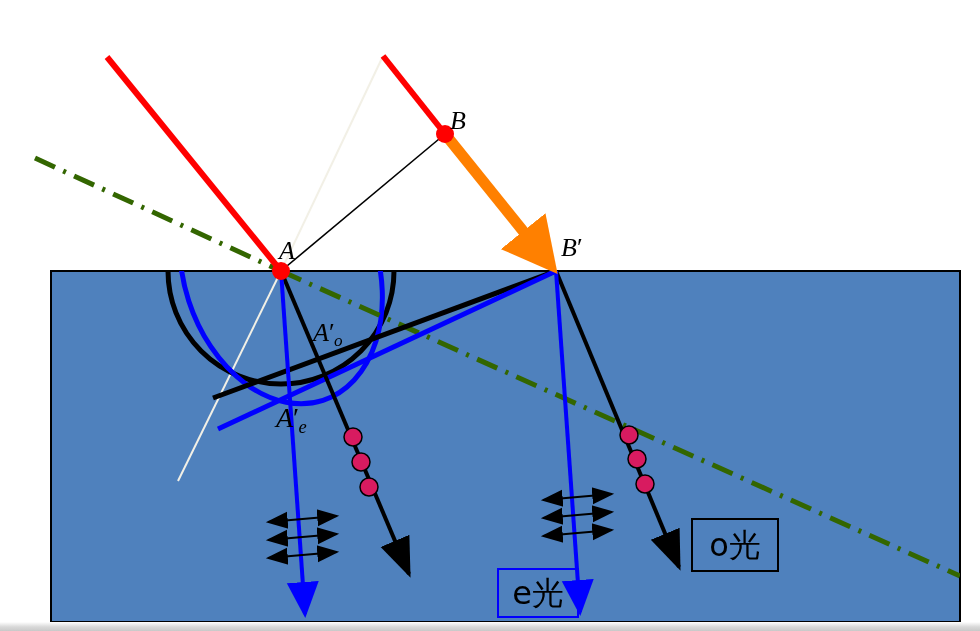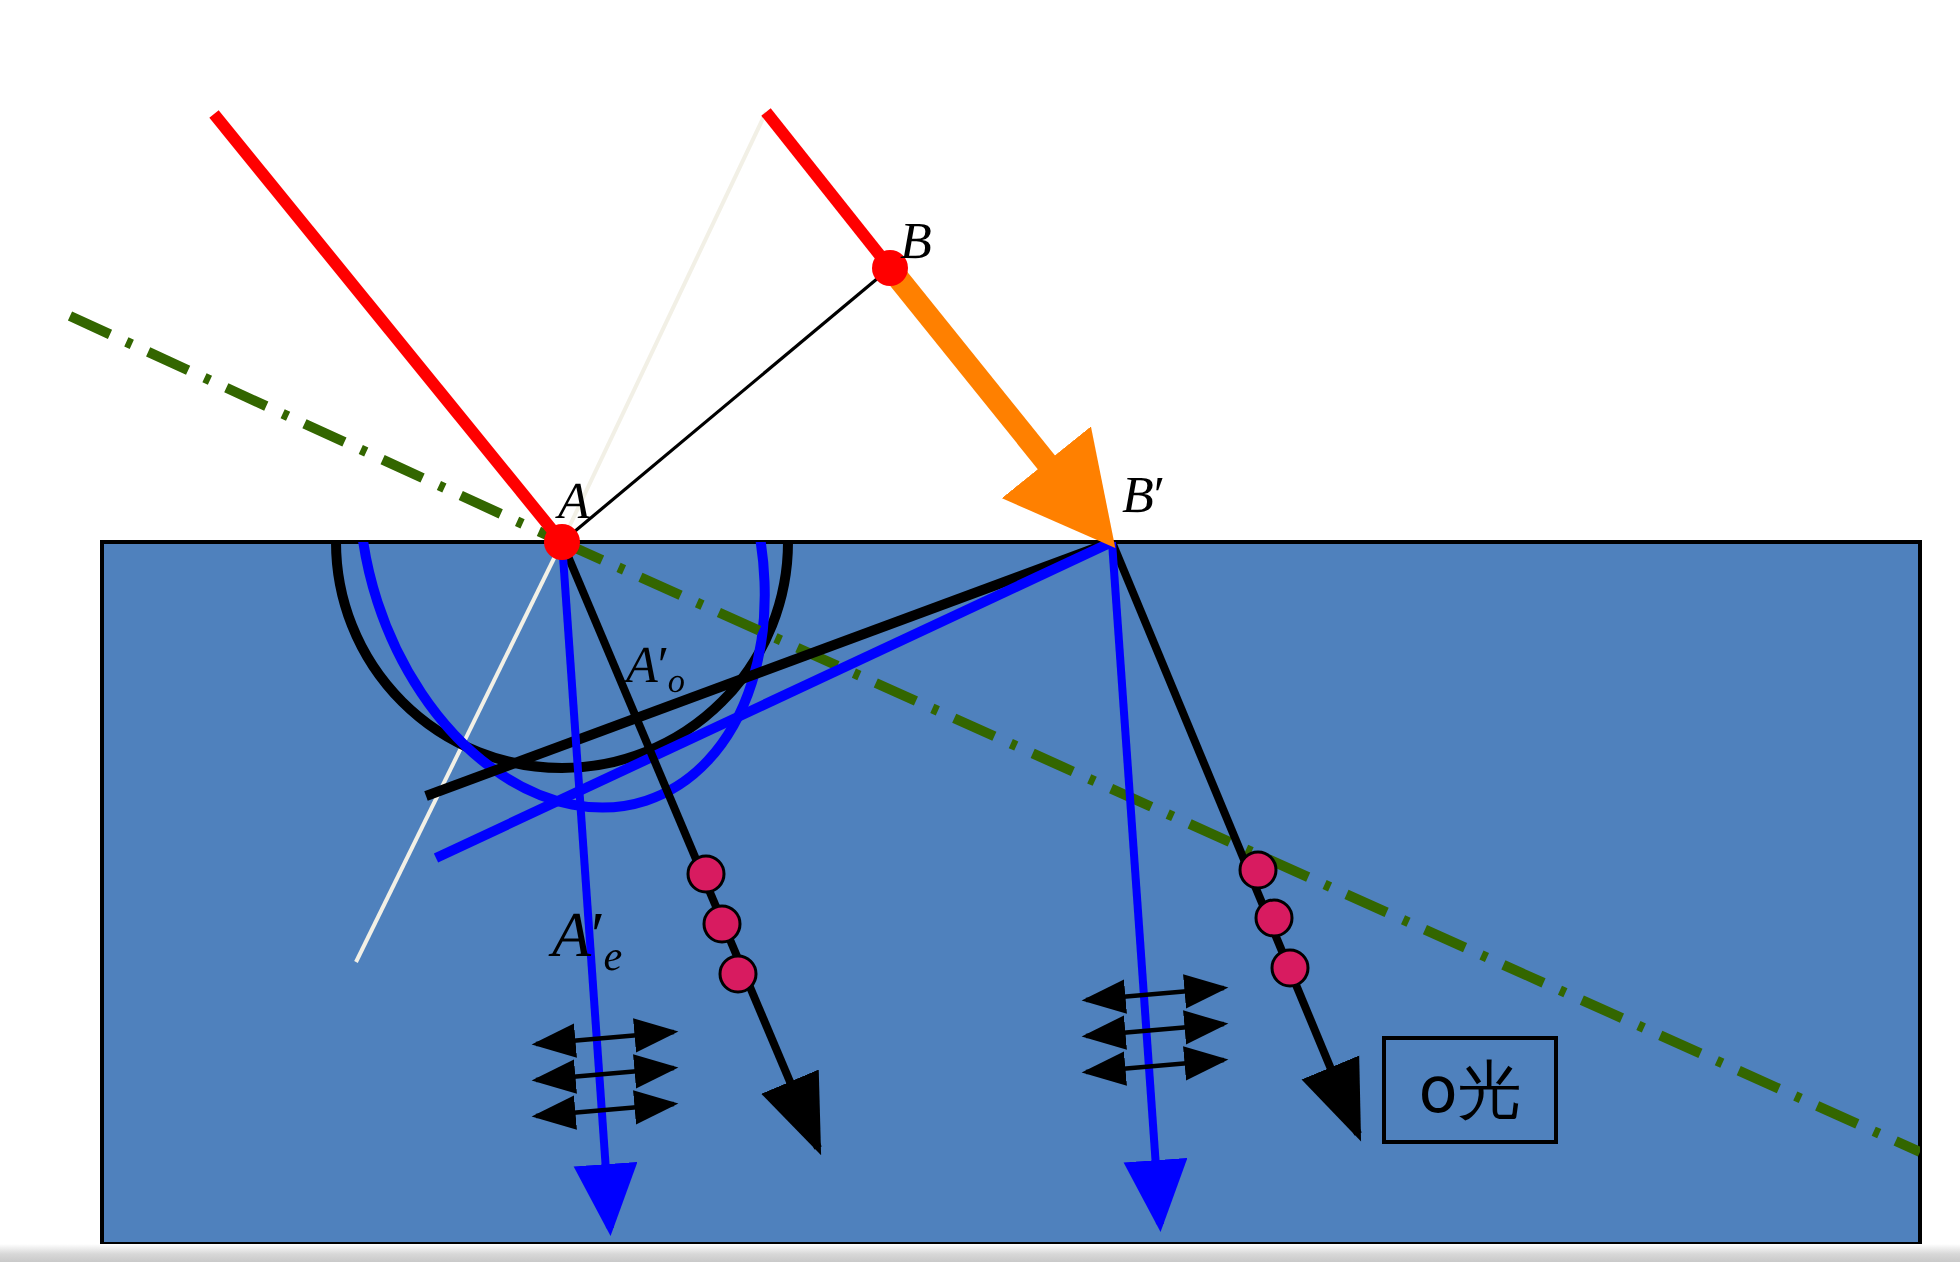--- a/index.html
+++ b/index.html
@@ -165,24 +165,27 @@
   </div>
 
   <div class="lbl" id="label-b-prime" style="left:561px; top:235px; font-size:26px;">
     <span>B</span><span class="prime">′</span>
   </div>
 
   <div class="lbl" id="label-ao-prime" style="left:313px; top:320px; font-size:26px;">
     <span>A</span><span class="prime">′</span><span class="sub">o</span>
   </div>
 
-  <div class="lbl" id="label-ae-prime" style="left:276px; top:404px; font-size:32px;margin-top:47px;">
+  <div class="lbl" id="label-ae-prime" style="left:276px; top:404px; font-size:28px;">
     <span>A</span><span class="prime">′</span><span class="sub">e</span>
   </div>
 
+  <div class="cjk-box" id="box-e" style="left:497px; top:568px; width:78px; height:46px; font-size:32px;">
+    <span>e光</span>
+  </div>
 
   <div class="cjk-box" id="box-o" style="left:691px; top:518px; width:84px; height:50px; font-size:32px;">
     <span>o光</span>
   </div>
 
   <div id="bottom-strip"></div>
 
 </div>
 
 </body></html>

